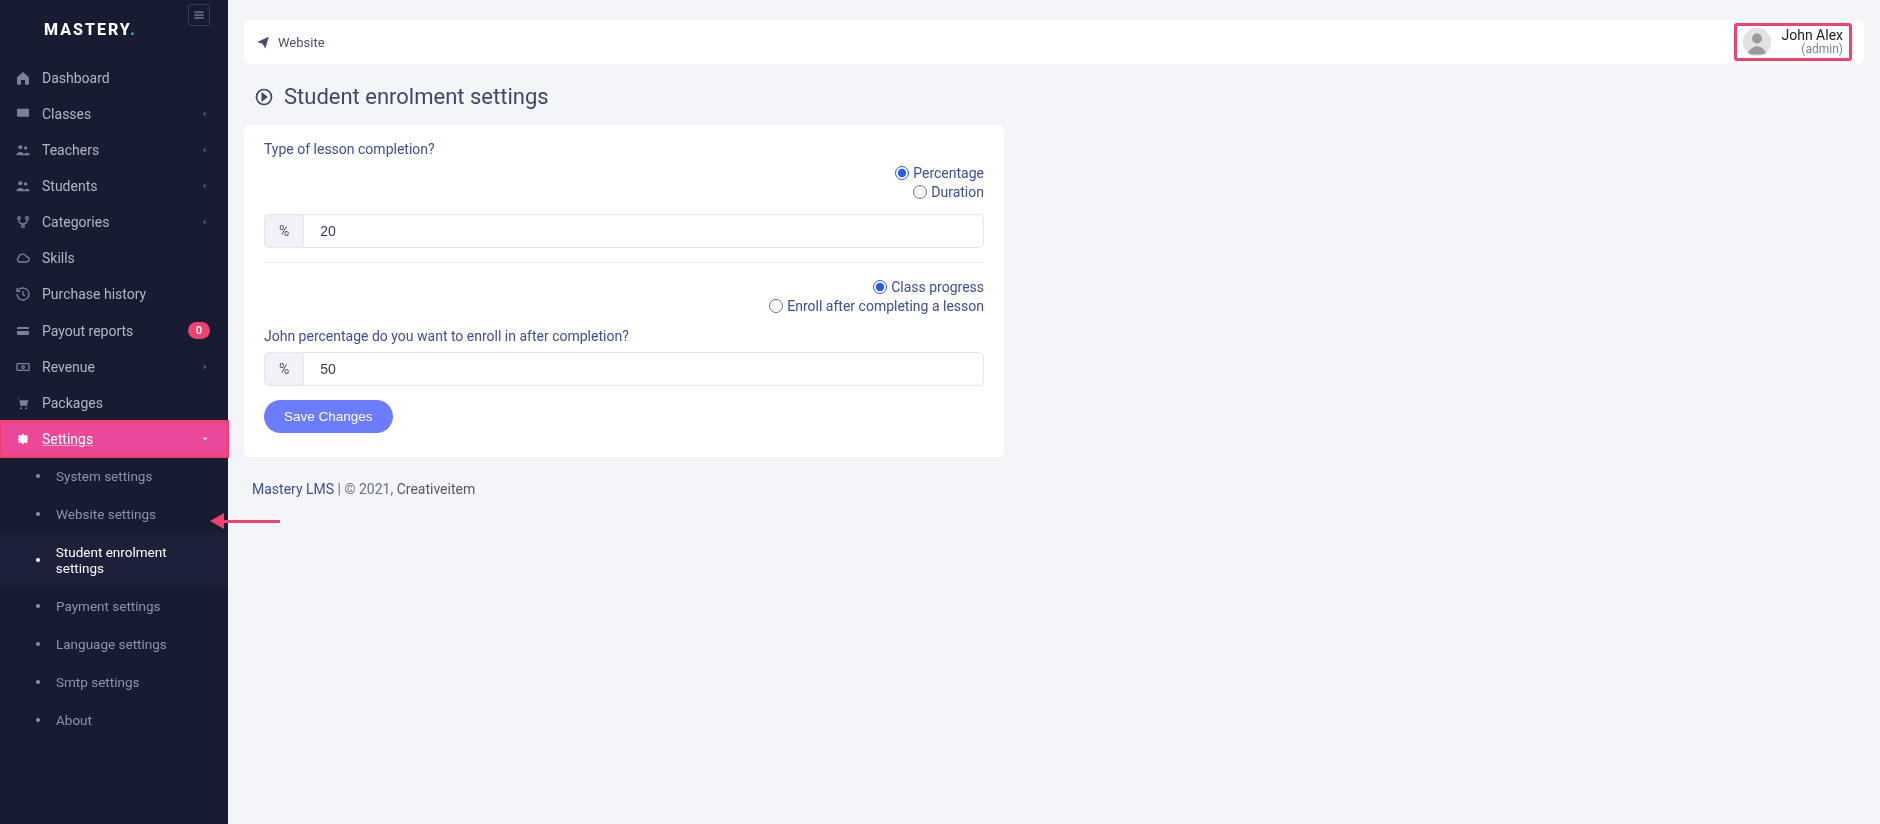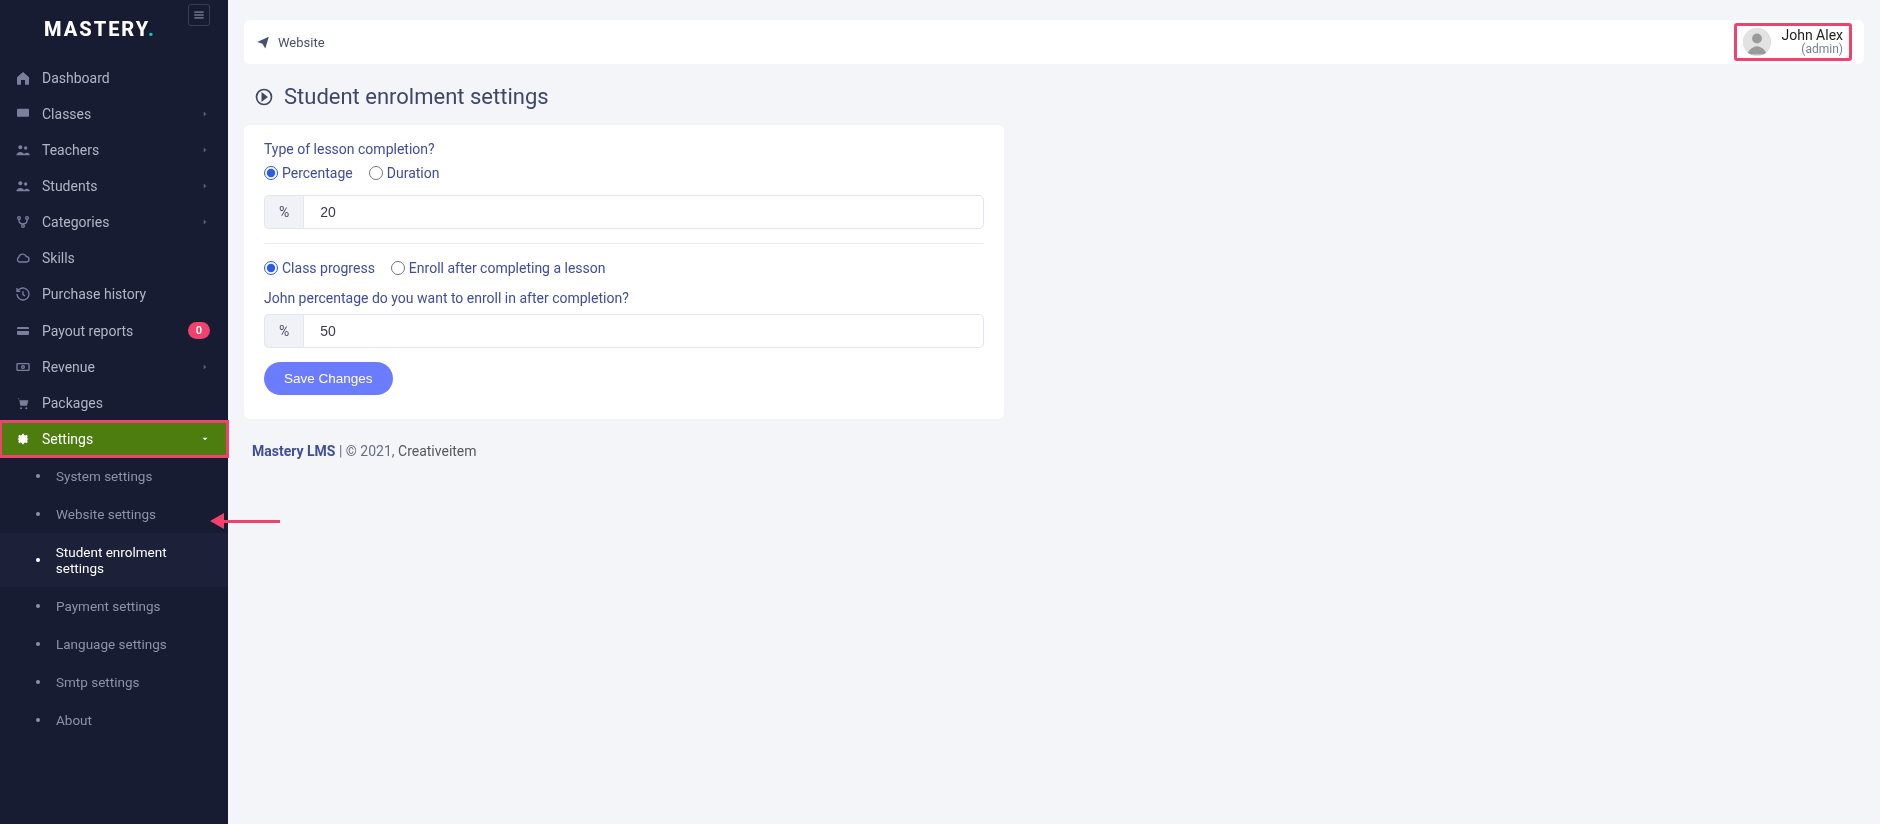--- a/index.html
+++ b/index.html
@@ -3,31 +3,31 @@
 <meta charset="utf-8">
 <style>
 * { margin: 0; padding: 0; box-sizing: border-box; }
 body { font-family: -apple-system, BlinkMacSystemFont, "Segoe UI", Roboto, "Helvetica Neue", Arial, sans-serif; background: #f4f5f9; color: #3a3a4a; font-size: 14px; }
 .app { display: flex; min-height: 100vh; width: 1880px; }
 
 .sidebar { width: 228px; background: #181c32; color: #b0b5c8; flex-shrink: 0; position: relative; }
 .menu-toggle-btn { position:absolute; top:4px; right:18px; width:22px; height:22px; border:1px solid #3a3e55; border-radius:3px; display:flex; align-items:center; justify-content:center; cursor:pointer; color:#888fa8;}
 .menu-toggle-btn svg { width:14px; height:14px; }
 .logo { height:58px; display:flex; align-items:center; padding-left:44px; }
-.logo-text { font-size:20px; font-weight:800; letter-spacing:2px; color:#fff; }
+.logo-text { font-size:16px; font-weight:800; letter-spacing:2px; color:#fff; }
 .logo-dot { color:#1bc5bd; }
 .nav { padding-top:2px; }
 .nav-item { display:flex; align-items:center; padding:10px 18px 10px 12px; color:#b0b5c8; cursor:pointer; position:relative; font-size:14px;justify-content:center; }
 .nav-icon { width:22px; display:flex; align-items:center; justify-content:center; margin-right:8px; color:#7b809a;}
 .nav-icon svg { width:16px; height:16px; }
 .nav-label { flex:1; }
 .nav-chevron { color:#5a5f78; }
 .nav-chevron svg { width:10px; height:10px; }
 .nav-badge { background:#f1416c; color:#fff; font-size:11px; border-radius:10px; padding:2px 8px; min-width:20px; text-align:center; font-weight:600;}
-.hl-1 { outline:3px solid #f1416c; outline-offset:-2px; background:#4d7c0f;}
+.hl-1 { outline:3px solid #f1416c; outline-offset:-2px; background:#ec4899;text-decoration:underline;}
 .hl-1 .nav-label, .hl-1 .nav-icon, .hl-1 .nav-chevron { color:#fff; }
 .sub-item { display:flex; align-items:center; padding:11px 18px 11px 36px; color:#8d92a8; cursor:pointer; font-size:13.5px; }
 .sub-bullet { width:4px; height:4px; background:#8d92a8; border-radius:50%; margin-right:16px;}
 .sub-item.active .sub-bullet { background:#fff; }
 .sub-item.active { color:#fff; background:#1c2039;}
 
 .arrow-anno { position:absolute; top:516px; left:210px; width:70px; height:10px; pointer-events:none; }
 .arrow-anno .line { position:absolute; top:4px; left:10px; right:0; height:3px; background:#f1416c; }
 .arrow-anno .head { position:absolute; top:-3px; left:0; width:0; height:0; border-right:14px solid #f1416c; border-top:8px solid transparent; border-bottom:8px solid transparent;}
 
@@ -40,30 +40,30 @@
 .avatar { width:28px; height:28px; border-radius:50%; background:#d8d8d8; overflow:hidden; display:flex; align-items:center; justify-content:center;}
 .avatar svg { width:28px; height:28px; }
 .user-meta { text-align:right; line-height:1.1; }
 .user-name { color:#222; font-size:14px;text-align:right; }
 .user-role { color:#7a7e92; font-size:12px; }
 .page-title-row { display:flex; align-items:center; gap:10px; padding:20px 10px 16px 10px; color:#3f4769;}
 .page-title-row svg { width:20px; height:20px; }
 .page-title { font-size:22px; font-weight:400; }
 .card { background:#fff; border-radius:6px; width:760px; padding:16px 20px 24px 20px; }
 .q-label { color:#3f4d9b; font-size:14px; margin-bottom:8px; }
-.radio-row { display:flex; gap:16px; align-items:flex-end; margin-bottom:14px;}
+.radio-row { display:flex; gap:3px; align-items:flex-end; margin-bottom:14px;flex-direction:column;}
 .radio-opt { display:flex; align-items:center; gap:4px; color:#3f4d9b; font-size:14px; cursor:pointer;}
 .radio-opt input { accent-color:#2a5ce8; width:14px; height:14px; }
 .input-group { display:flex; margin-bottom:14px;}
 .input-addon { background:#f1f2f7; border:1px solid #e3e5ef; border-right:none; padding:8px 14px; color:#4a4f67; border-radius:5px 0 0 5px; font-size:14px;}
 .input-field { flex:1; border:1px solid #e3e5ef; padding:8px 16px; border-radius:0 5px 5px 0; font-size:14px; color:#3a3a4a; background:#fff;}
 .divider { border:none; border-top:1px solid #edeef5; margin:8px 0 16px 0;}
 .btn-primary { background:#6c7cff; color:#fff; border:none; border-radius:20px; padding:9px 20px; font-size:13.5px; cursor:pointer; font-weight:500;}
 .footer { padding:24px 8px; color:#6a6e85; font-size:14px;}
-.footer-brand { color:#3f4d9b; font-weight:700; }
+.footer-brand { color:#3f4d9b; font-weight:400; }
 .footer-link { color:#55585f; }
 </style>
 </head>
 <body>
 
 <div class="app">
   <aside class="sidebar">
     <div class="menu-toggle-btn">
       <svg viewBox="0 0 24 24" fill="none" stroke="currentColor" stroke-width="2">
           <line x1="4" y1="7" x2="20" y2="7"></line>

